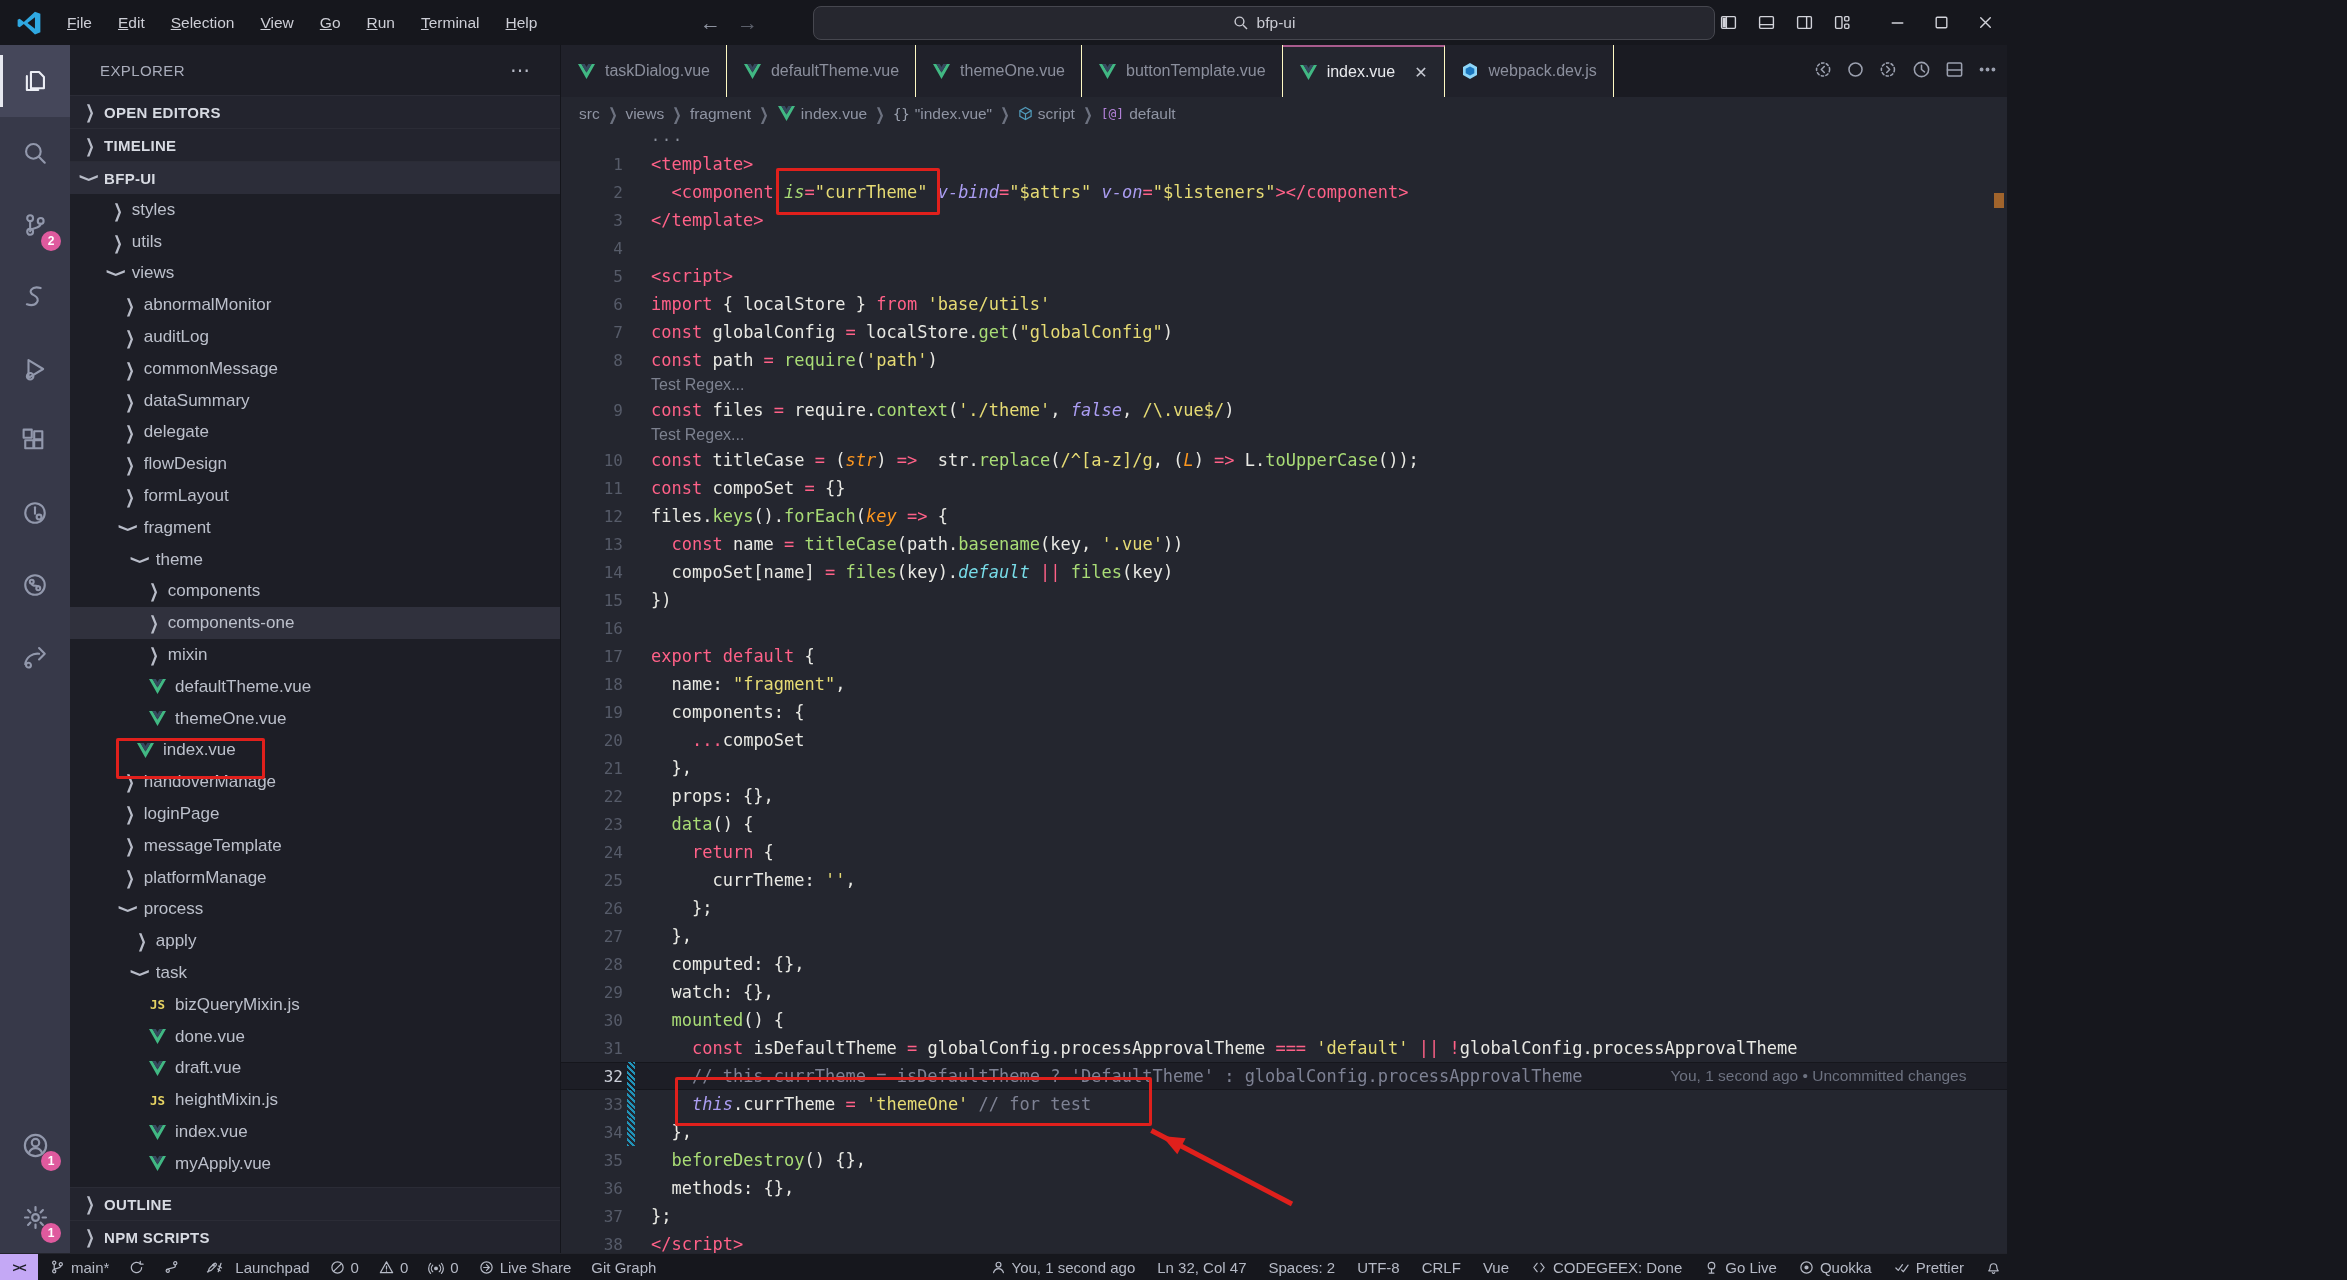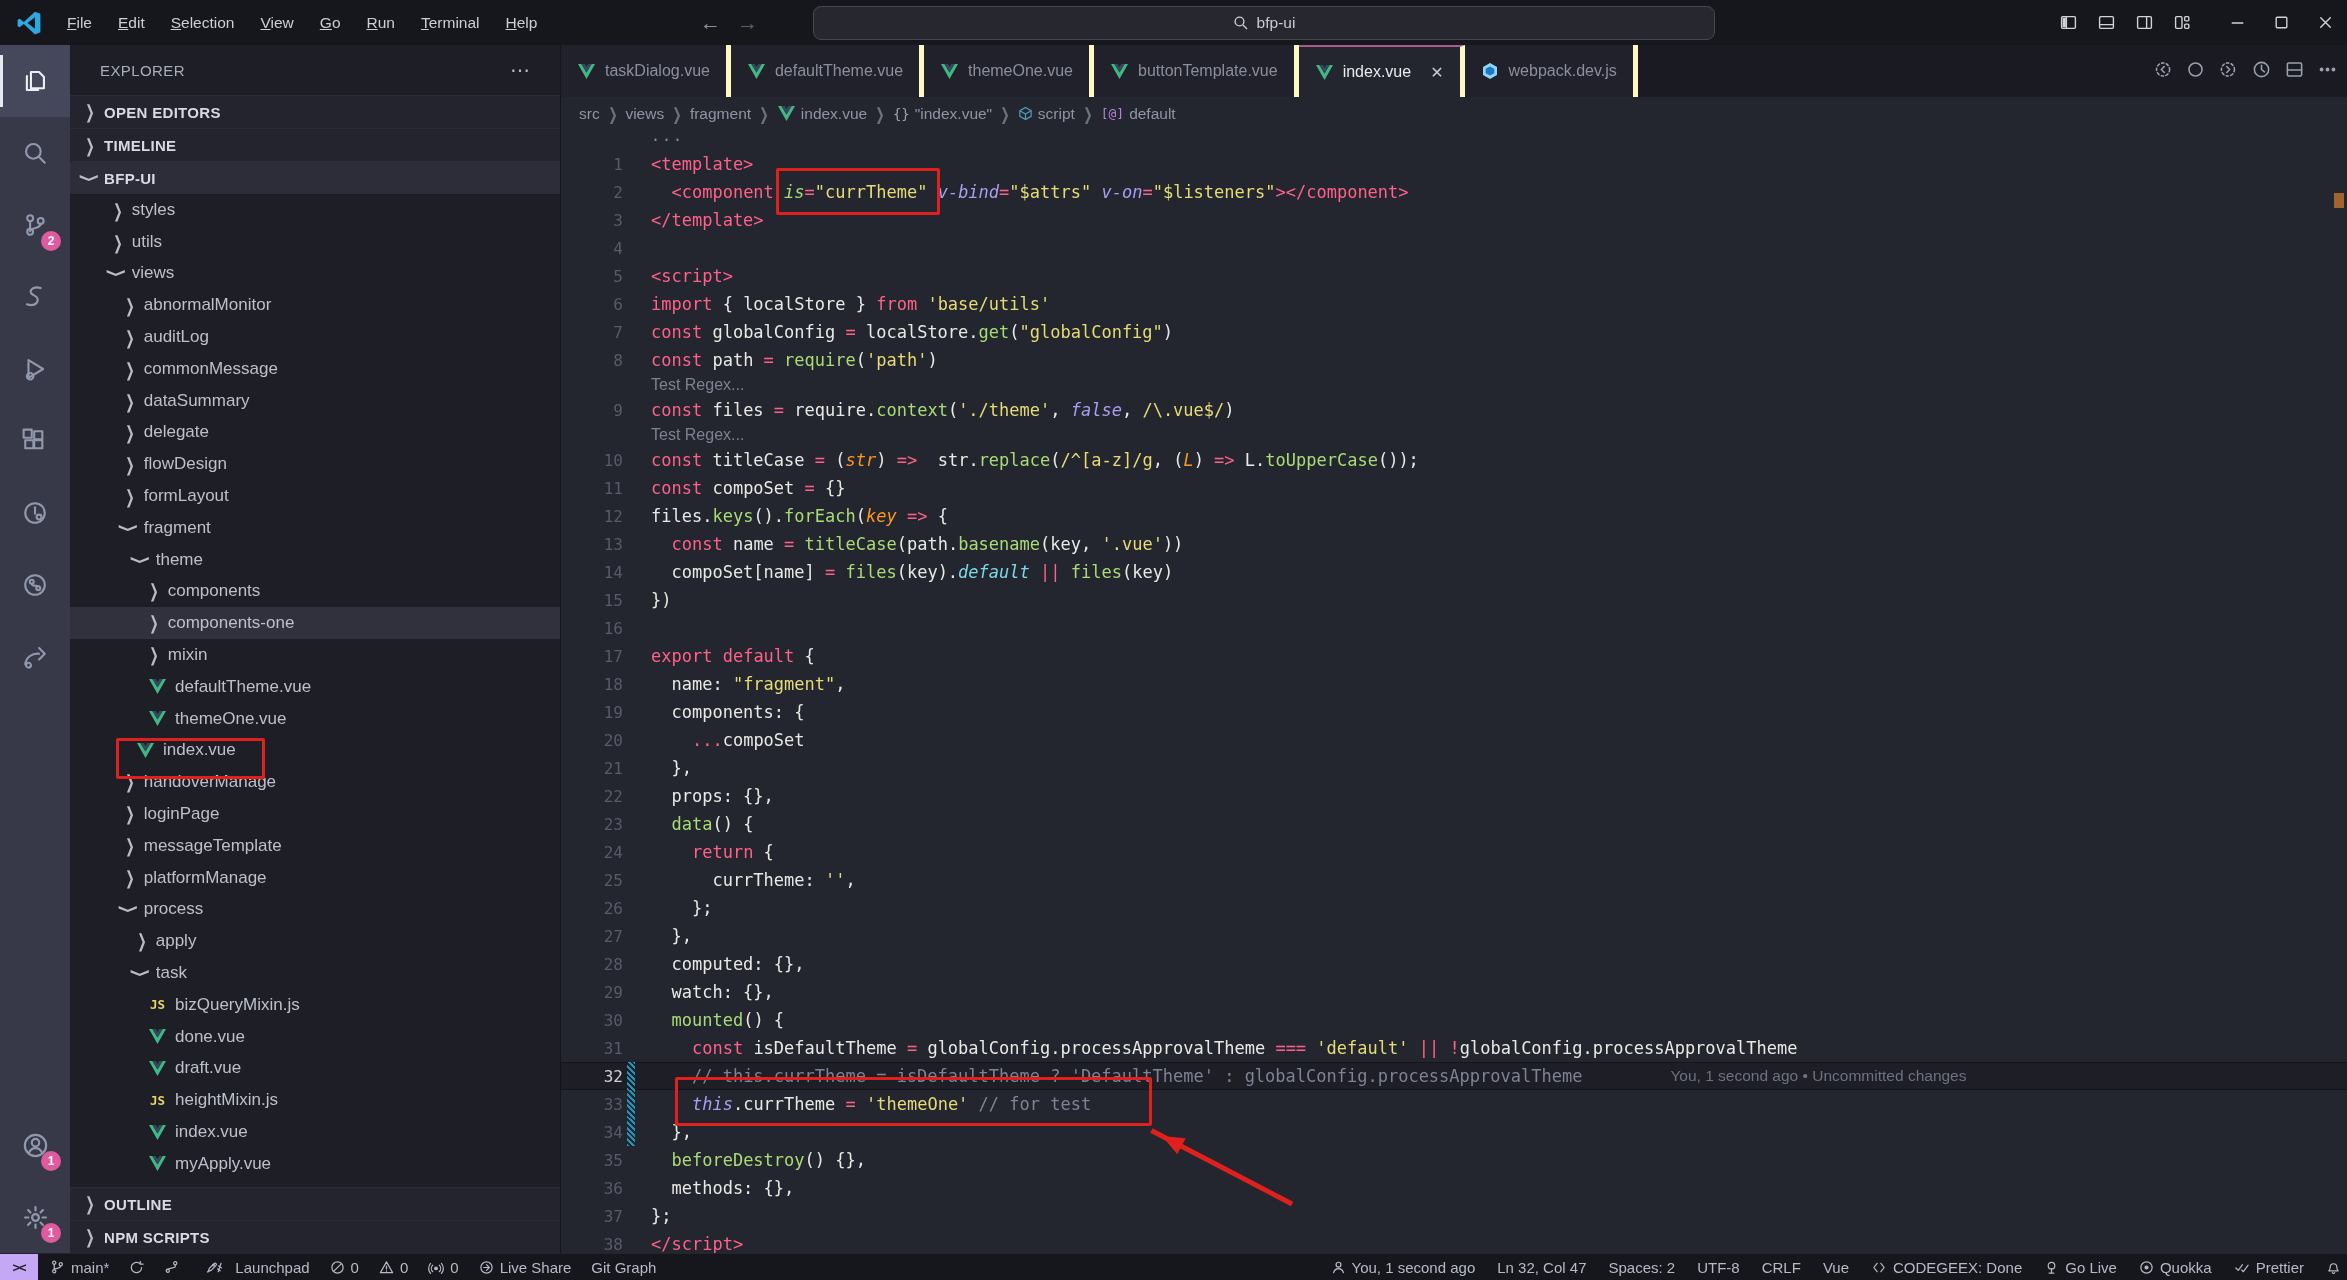--- a/index.html
+++ b/index.html
@@ -1,17 +1,17 @@
 <!DOCTYPE html>
 <html><head>
 <meta charset="utf-8">
 <style>
   html,body{margin:0;padding:0;width:2347px;height:1280px;overflow:hidden;background:#16171d;
     font-family:"Liberation Sans",sans-serif;-webkit-font-smoothing:antialiased;}
-  .app{width:2347px;height:1280px;display:flex;flex-direction:column;position:relative;}
+  .app{width:2007px;height:1280px;display:flex;flex-direction:column;position:relative;}
   
   .titlebar{height:45px;background:#16171d;display:flex;align-items:center;flex:0 0 45px;position:relative;}
   .vscode-logo{width:26px;height:26px;margin:0 14px 0 16px;}
   .menubar{display:flex;gap:4px;}
   .menu-item{display:inline-block;color:#cdced6;font-size:15.5px;padding:5px 11px;border-radius:5px;}
   .menu-item::first-letter{text-decoration:underline;}
   .nav-arrows{position:absolute;left:700px;top:0;height:45px;display:flex;align-items:center;gap:16px;color:#8d929f;font-size:21px;}
   .nav-arrows .fwd{color:#5b5f6a;}
   .searchbox{position:absolute;left:813px;top:6px;width:900px;height:32px;background:#26272f;border:1px solid #46474f;
     border-radius:8px;display:flex;align-items:center;justify-content:center;gap:8px;color:#c9cad2;font-size:15.5px;}
@@ -42,21 +42,21 @@
   .tree-row{height:31.8px;display:flex;align-items:center;color:#bcc0cb;font-size:17px;gap:8px;}
   .tree-row.hl{background:#30313d;}
   .tree-row .chev{flex:0 0 auto;}
   .fico{display:inline-flex;width:19px;justify-content:center;flex:0 0 19px;}
   .jsbadge{color:#e7d463;font-weight:bold;font-size:12.5px;font-family:"DejaVu Sans Mono",monospace;}
   .bottom-sections{flex:0 0 auto;}
   
   .editor-col{flex:1;display:flex;flex-direction:column;min-width:0;background:#24262f;}
   .tabbar{height:52px;background:#1a1b22;display:flex;flex:0 0 52px;position:relative;}
   .tab{display:flex;align-items:center;gap:9px;padding:0 16px;font-size:16px;color:#8b8f9d;background:#20212a;
-    border-right:5px solid #fef9c3;position:relative;}
+    border-right:1px solid #fef9c3;position:relative;}
   .tab.active{background:#24262f;color:#e9eaee;border-top:2.5px solid #a85b8d;padding-top:0;}
   .tab .close{margin-left:10px;font-size:16px;color:#c6c9d2;}
   .editor-actions{position:absolute;right:10px;top:0;height:52px;display:flex;align-items:center;gap:14px;color:#9ba0af;}
   .breadcrumbs{height:33px;display:flex;align-items:center;font-size:15.5px;color:#8f94a3;padding-left:18px;gap:7px;flex:0 0 33px;background:#24262f;}
   .bc-item{display:flex;align-items:center;gap:5px;}
   .bc-sep{color:#6d7280;font-size:14px;transform:scale(.8,1.2);}
   .bc-braces{color:#9aa0ae;font-family:"DejaVu Sans Mono",monospace;font-size:14px;}
   .bc-symbol{color:#b180d7;font-family:"DejaVu Sans Mono",monospace;font-size:13px;}
   
   .code{flex:1;position:relative;overflow:hidden;font-family:"DejaVu Sans Mono",monospace;font-size:17px;background:#24262f;}

